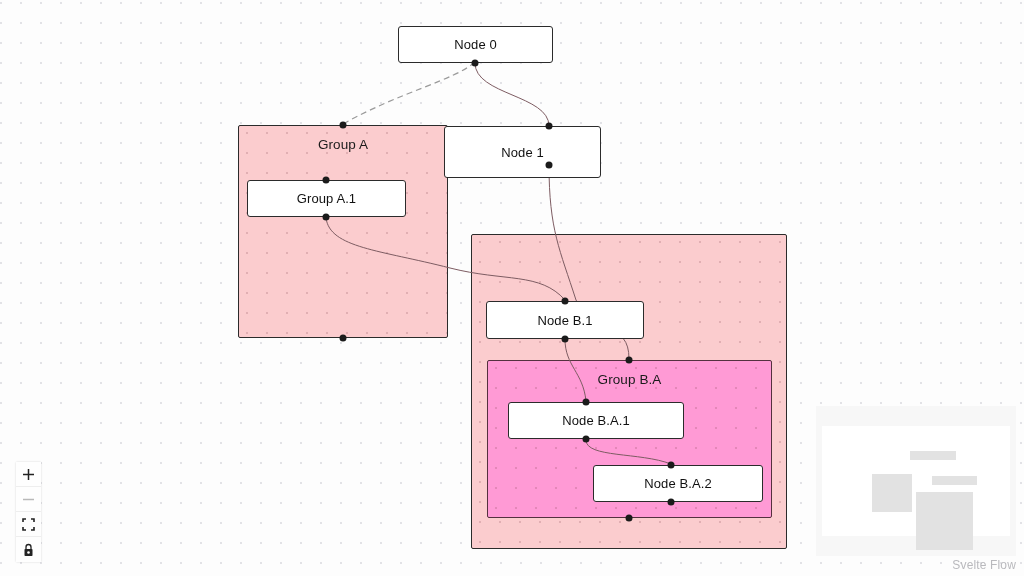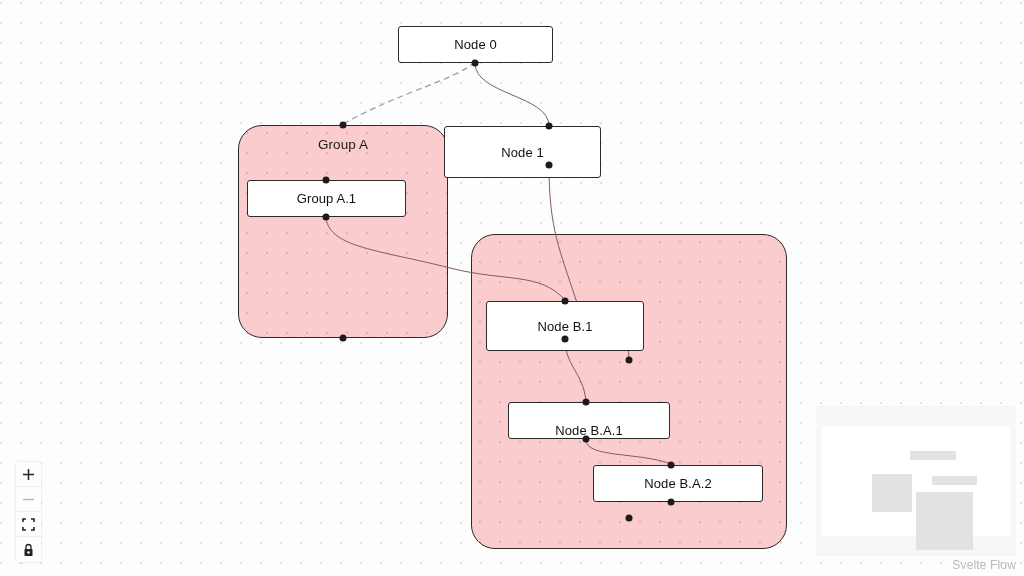--- a/index.html
+++ b/index.html
@@ -29,21 +29,21 @@
   .edge-path { fill: none; stroke: #7d5c62; stroke-width: 1; }
   .edge-path.dashed { stroke: #9a9a9a; stroke-dasharray: 6 4; stroke-width: 1.2; }
 
   
   .group-node {
     position: absolute;
     border: 1.2px solid #2b2b2b;
     border-radius: 2px;
     z-index: 1;
   }
-  .group-node.level1 { background: #fbccce; border-radius: 24px; }
+  .group-node.level1 { background: #fbccce; }
   .group-node.level2 { background: #ff9ad5; border-color: #55303f; }
   .group-label {
     position: absolute;
     top: 11px; left: 0; right: 0;
     text-align: center;
     font-size: 13.5px;
     color: #1b1b1b;
     letter-spacing: .1px;
   }
   .group-dots {
@@ -138,20 +138,24 @@
   <div class="group-node level1" style="left:238px; top:125px; width:210px; height:213px;">
     <div class="group-dots"></div>
     <div class="group-label">Group A</div>
   </div>
 
   <div class="group-node level1" style="left:471px; top:234px; width:316px; height:315px;">
     <div class="group-dots"></div>
     <div class="group-label"></div>
   </div>
 
+  <div class="group-node level2" style="left:487px; top:360px; width:285px; height:158px;">
+    <div class="group-dots"></div>
+    <div class="group-label">Group B.A</div>
+  </div>
 
   <svg id="edge-layer">
 
     <path class="edge-path dashed" d="M 475,62 C 455,80 400,92 343,124"></path>
 
     <path class="edge-path" d="M 475,63 C 475,95 549,95 549,126"></path>
 
     <path class="edge-path" d="M 549,165 C 549,230 560,250 576,300 C 596,340 629,320 629,359"></path>
 
     <path class="edge-path" d="M 326,218 C 330,248 380,250 450,268 C 505,282 540,272 565,300"></path>
@@ -166,25 +170,25 @@
   </div>
 
   <div class="flow-node" style="left:444px; top:126px; width:157px; height:52px;">
     <span>Node 1</span>
   </div>
 
   <div class="flow-node" style="left:247px; top:180px; width:159px; height:37px;">
     <span>Group A.1</span>
   </div>
 
-  <div class="flow-node" style="left:486px; top:301px; width:158px; height:50px;">
+  <div class="flow-node" style="left:486px; top:301px; width:158px; height:38px;">
     <span>Node B.1</span>
   </div>
 
-  <div class="flow-node" style="left:508px; top:402px; width:162px; height:37px;align-items:flex-end;">
+  <div class="flow-node" style="left:508px; top:402px; width:176px; height:37px;">
     <span>Node B.A.1</span>
   </div>
 
   <div class="flow-node" style="left:593px; top:465px; width:170px; height:37px;">
     <span>Node B.A.2</span>
   </div>
 
   <div class="handle" style="left:475px; top:63px;"></div>
 
   <div class="handle" style="left:343px; top:125px;"></div>

